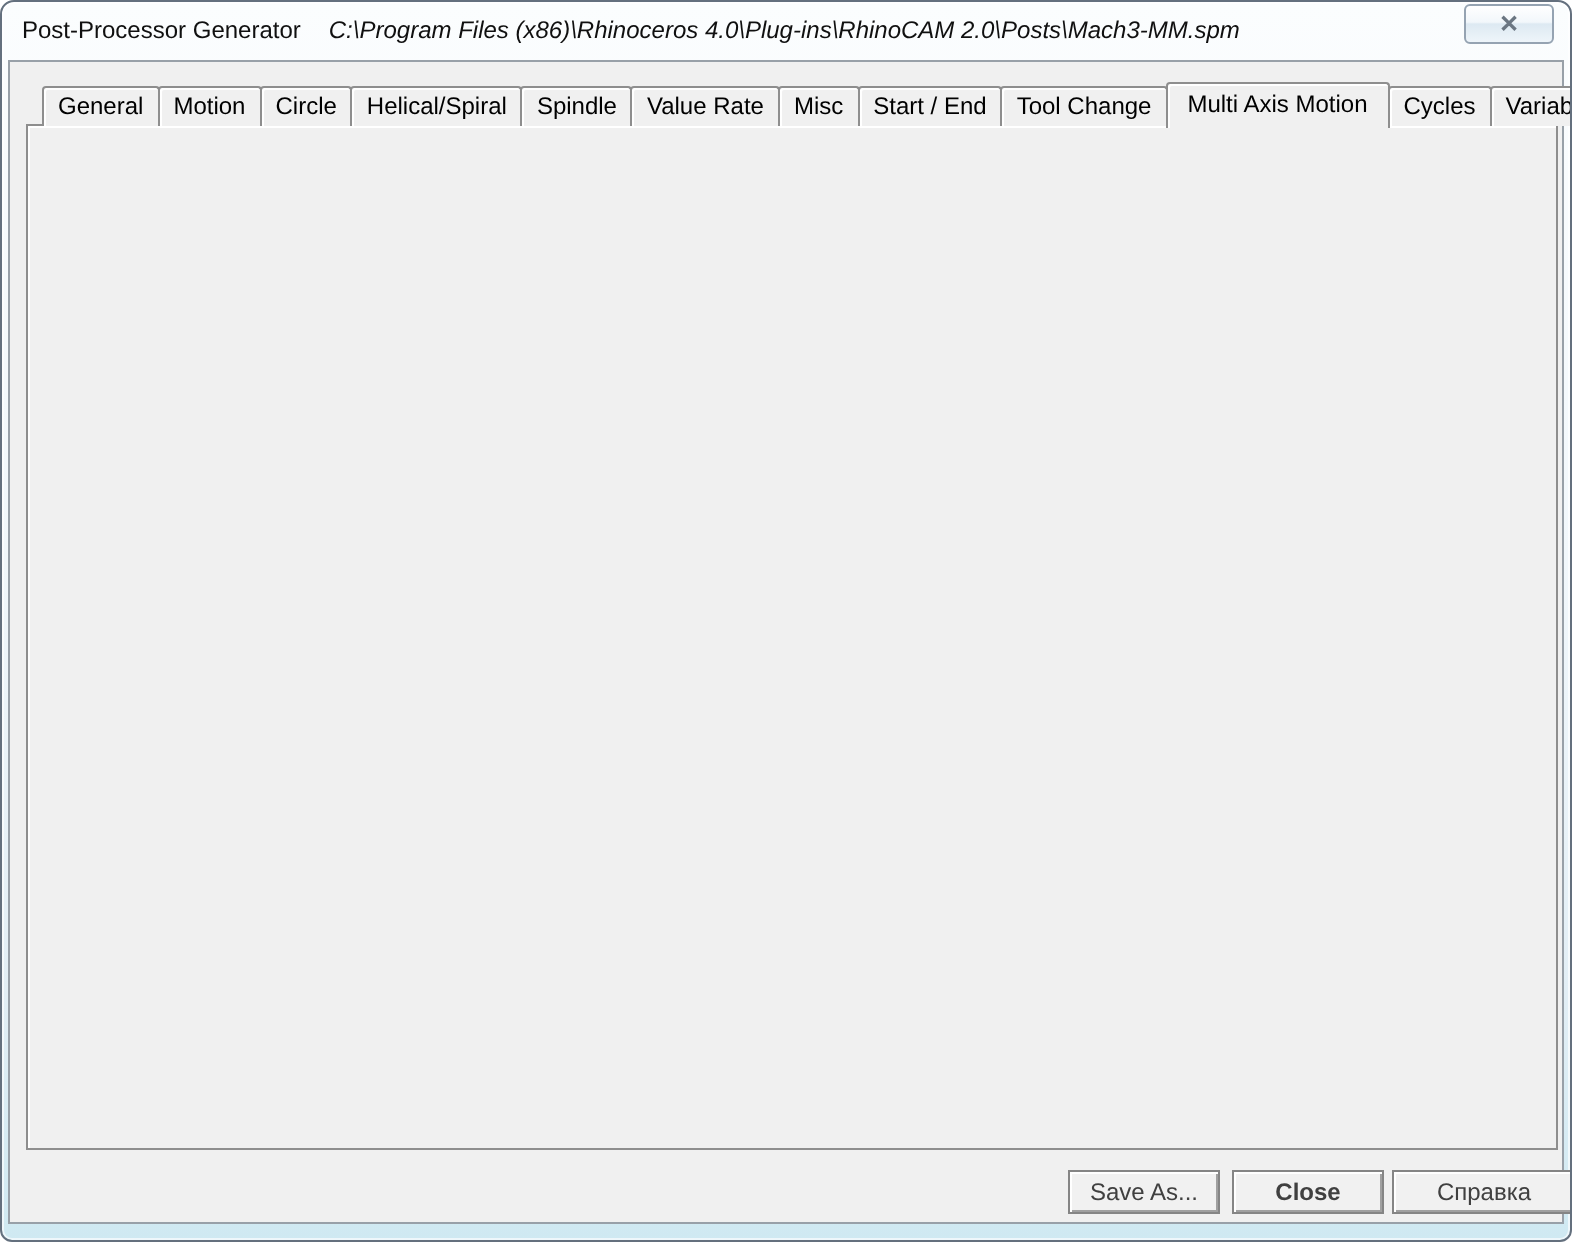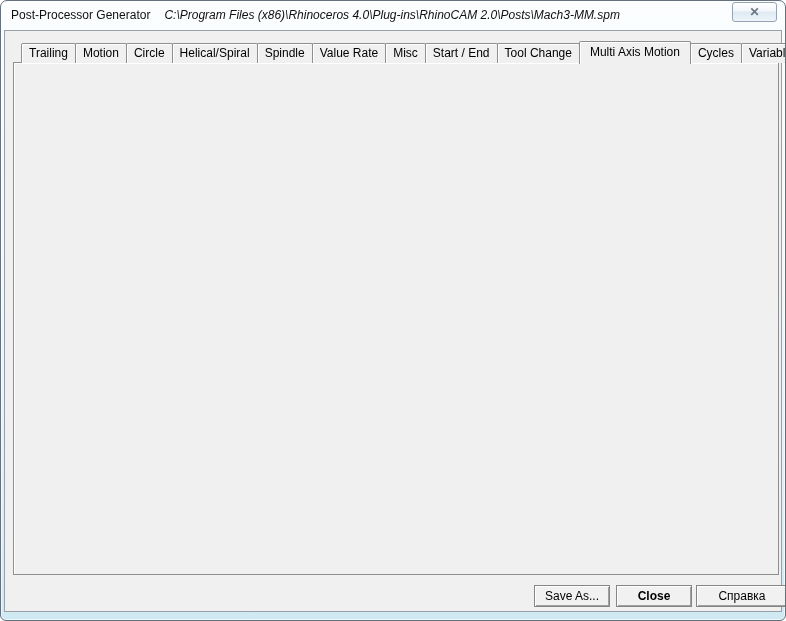--- a/index.html
+++ b/index.html
@@ -79,21 +79,21 @@
     position:absolute;width:14px;height:14px;background:#fff;
     border:1px solid;border-color:#6e6e6e #c8c8c8 #c8c8c8 #6e6e6e;
     font-size:11px;font-weight:bold;color:#111;text-align:center;line-height:12px;
   }
 
   
   .btn{
     position:absolute;height:22px;background:#f1f1f1;
     border:1px solid #858585;
     box-shadow:inset 1px 1px 0 #ffffff,inset -1px -1px 0 #a0a0a0;
-    font-size:12px;color:#000000;text-align:center;line-height:20px;cursor:default;
+    font-size:12px;color:#404040;text-align:center;line-height:20px;cursor:default;
   }
   .btn.disabled{color:#8d8d8d;margin-top:47px;}
 
   
   .samplebox{
     position:absolute;background:#f0f0f0;
     border:1px solid;border-color:#909090 #e6e6e6 #e6e6e6 #909090;
     font-size:12px;color:#000;padding:2px 3px;overflow:hidden;white-space:nowrap;
   }
 
@@ -120,21 +120,21 @@
       <span>Post-Processor Generator</span><span class="title-path">C:\Program Files (x86)\Rhinoceros 4.0\Plug-ins\RhinoCAM 2.0\Posts\Mach3-MM.spm</span>
     </div>
     <div class="close-btn">
       <span>✕</span>
     </div>
   </div>
 
   <div class="client">
 
     <div class="tabbar">
-      <div class="tab">Trailing</div>
+      <div class="tab">General</div>
       <div class="tab">Motion</div>
       <div class="tab">Circle</div>
       <div class="tab">Helical/Spiral</div>
       <div class="tab">Spindle</div>
       <div class="tab">Value Rate</div>
       <div class="tab">Misc</div>
       <div class="tab">Start / End</div>
       <div class="tab">Tool Change</div>
       <div class="tab active">Multi Axis Motion</div>
       <div class="tab">Cycles</div>

